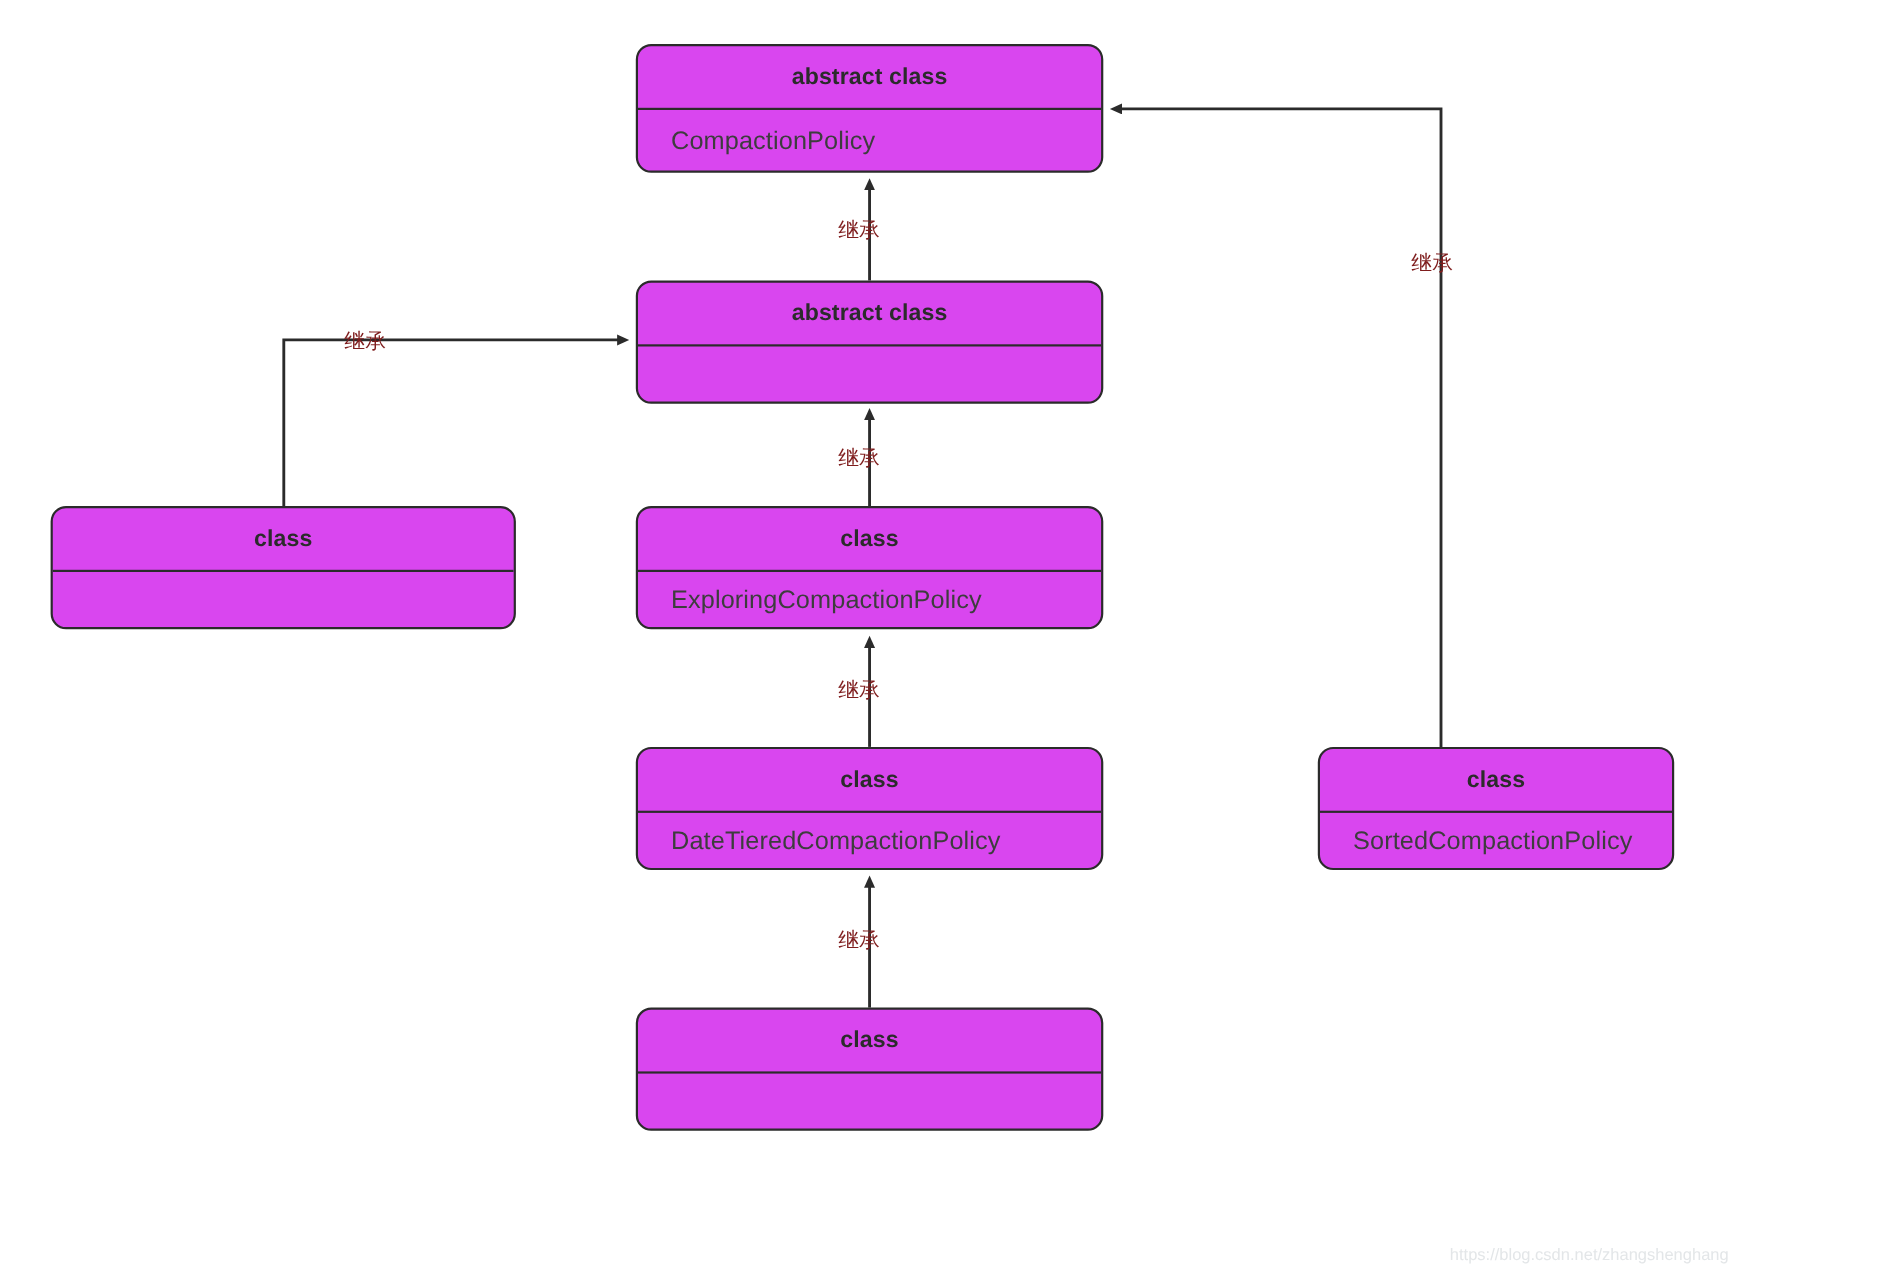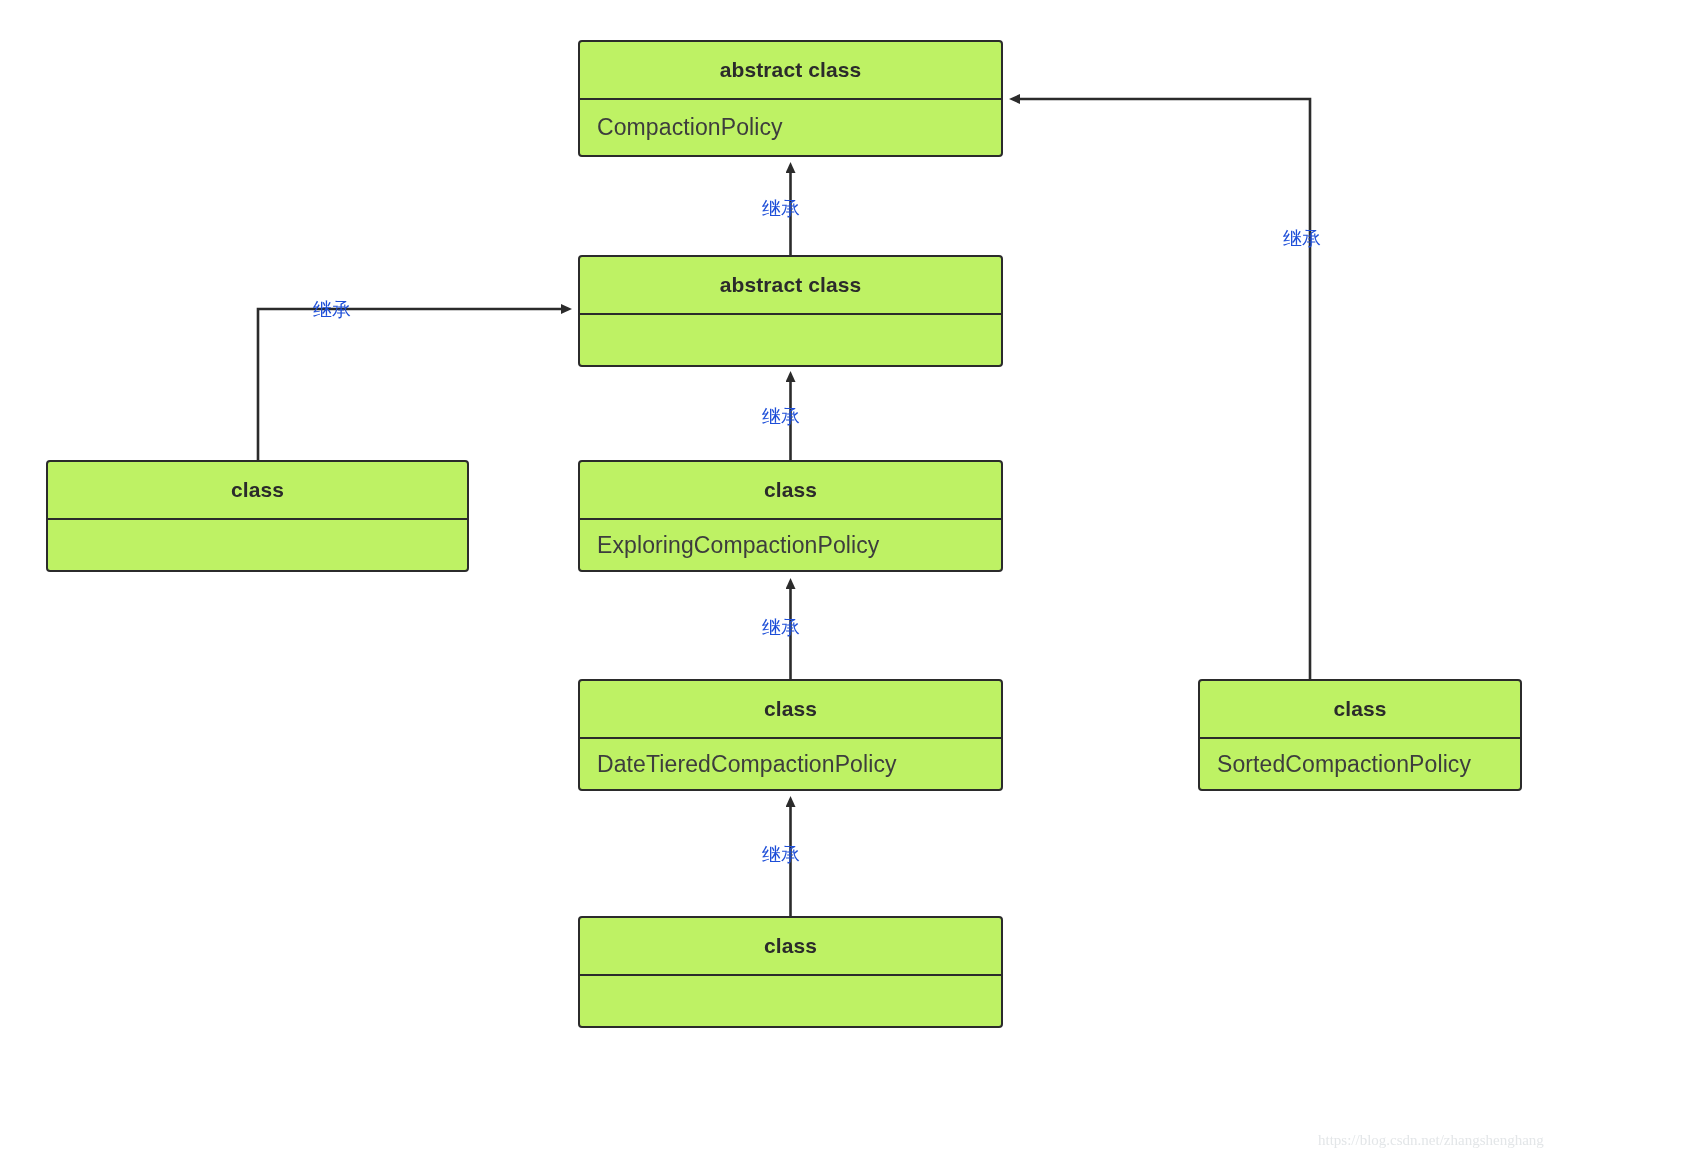--- a/index.html
+++ b/index.html
@@ -19,23 +19,23 @@
     position: absolute;
     left: 0;
     top: 0;
     width: 1708px;
     height: 1168px;
     pointer-events: none;
   }
   .uml-box {
     position: absolute;
     box-sizing: border-box;
-    background: #bef264;
+    background: #d946ef;
     border: 2.6px solid #2b2b2b;
-    border-radius: 4px;
+    border-radius: 14px;
     display: flex;
     flex-direction: column;
     overflow: hidden;
     z-index: 5;
   }
   .uml-stereotype {
     height: 56px;
     line-height: 56px;
     text-align: center;
     font-weight: bold;
@@ -44,29 +44,29 @@
     letter-spacing: 0.1px;
   }
   .uml-divider {
     height: 0;
     border-top: 2.6px solid #2b2b2b;
   }
   .uml-name {
     flex: 1;
     display: flex;
     align-items: center;
-    padding-left: 17px;
+    padding-left: 30px;
     font-size: 23px;
     color: #3d3d3d;
     letter-spacing: 0.1px;
   }
   .edge-label {
     position: absolute;
     font-size: 19px;
-    color: #1d4ed8;
+    color: #7f1d1d;
     font-family: "DejaVu Sans", "Liberation Sans", sans-serif;
     white-space: nowrap;
     z-index: 6;
     background: transparent;
   }
   .watermark {
     position: absolute;
     font-size: 15px;
     color: #e3e6e8;
     font-family: "Liberation Sans", "DejaVu Sans", sans-serif;
@@ -155,15 +155,15 @@
   <div class="edge-label" style="left:1283px; top:226px;">继承</div>
 
   <div class="edge-label" style="left:313px; top:297px;">继承</div>
 
   <div class="edge-label" style="left:762px; top:404px;">继承</div>
 
   <div class="edge-label" style="left:762px; top:615px;">继承</div>
 
   <div class="edge-label" style="left:762px; top:842px;">继承</div>
 
-  <div class="watermark" style="left:1318px; top:1132px;font-family:Liberation Serif, serif;">https://blog.csdn.net/zhangshenghang</div>
+  <div class="watermark" style="left:1318px; top:1132px;">https://blog.csdn.net/zhangshenghang</div>
 
 </div>
 
 </body></html>

